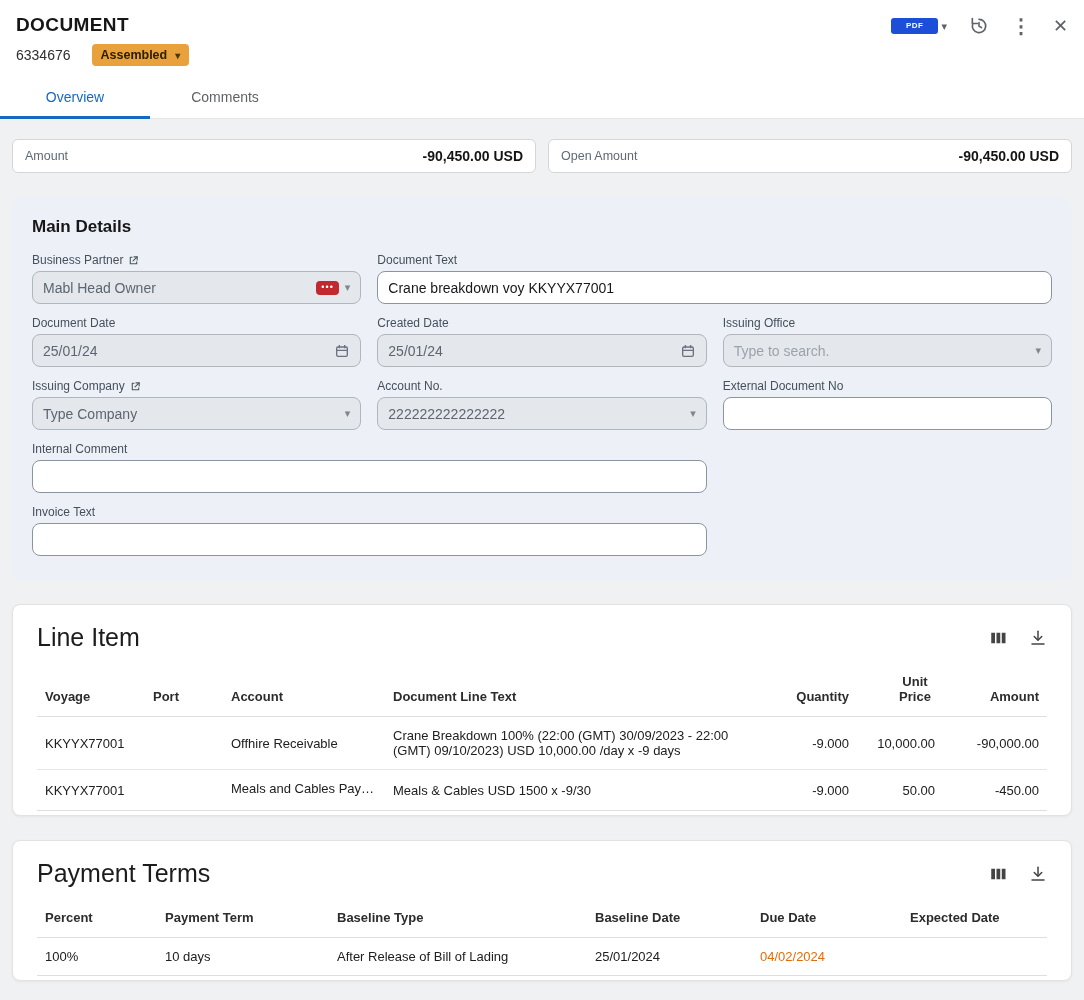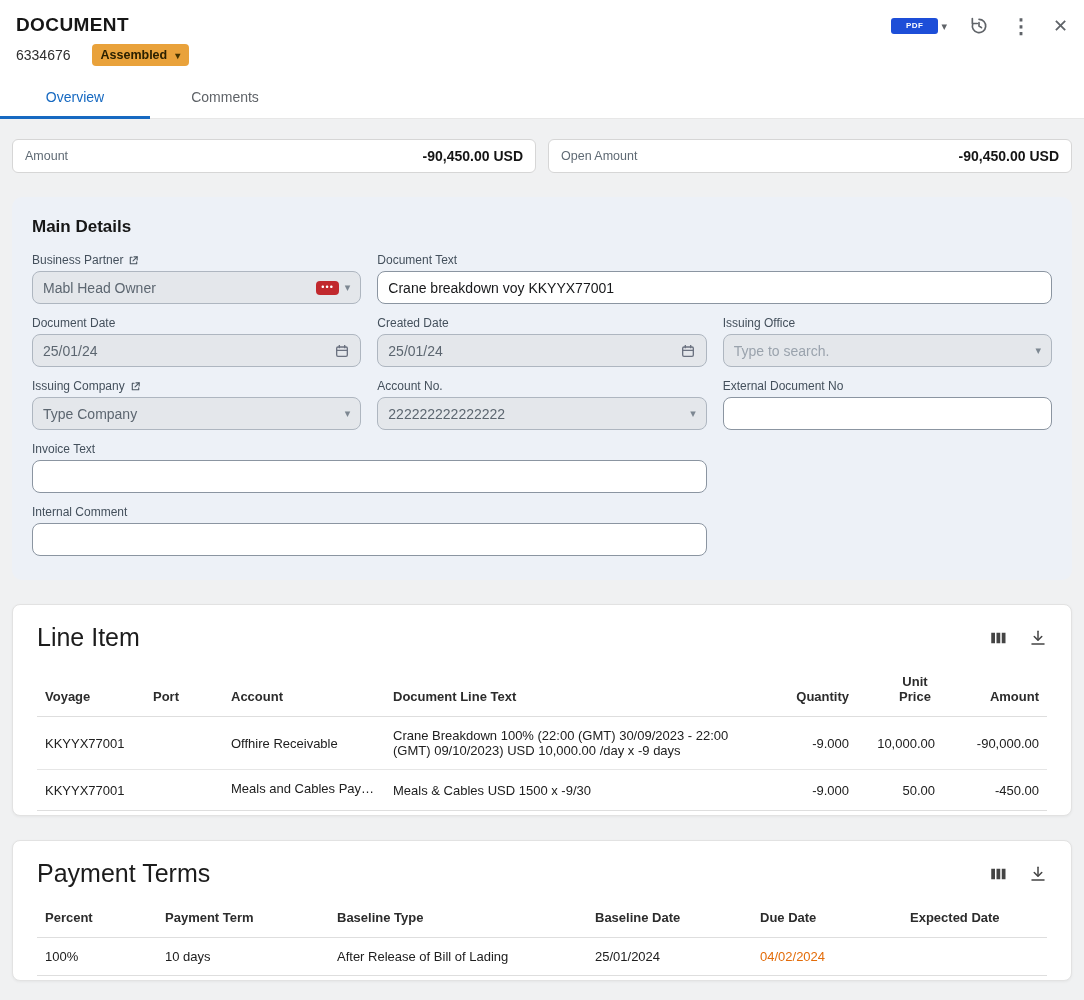--- a/index.html
+++ b/index.html
@@ -226,28 +226,28 @@
 
       <div class="field">
         <div class="field-label">
           <span>External Document No</span>
         </div>
         <input class="control enabled" type="text" style="">
       </div>
 
       <div class="field span2">
         <div class="field-label">
+          <span>Internal Comment</span>
+        </div>
+        <input class="control enabled" type="text" style="">
+      </div>
+
+      <div class="field span2">
+        <div class="field-label">
           <span>Invoice Text</span>
-        </div>
-        <input class="control enabled" type="text" style="">
-      </div>
-
-      <div class="field span2">
-        <div class="field-label">
-          <span>Internal Comment</span>
         </div>
         <input class="control enabled" type="text" style="">
       </div>
 
     </div>
   </section>
 
   <section class="card">
     <div class="card-head">
       <h2 class="card-title">Line Item</h2>

